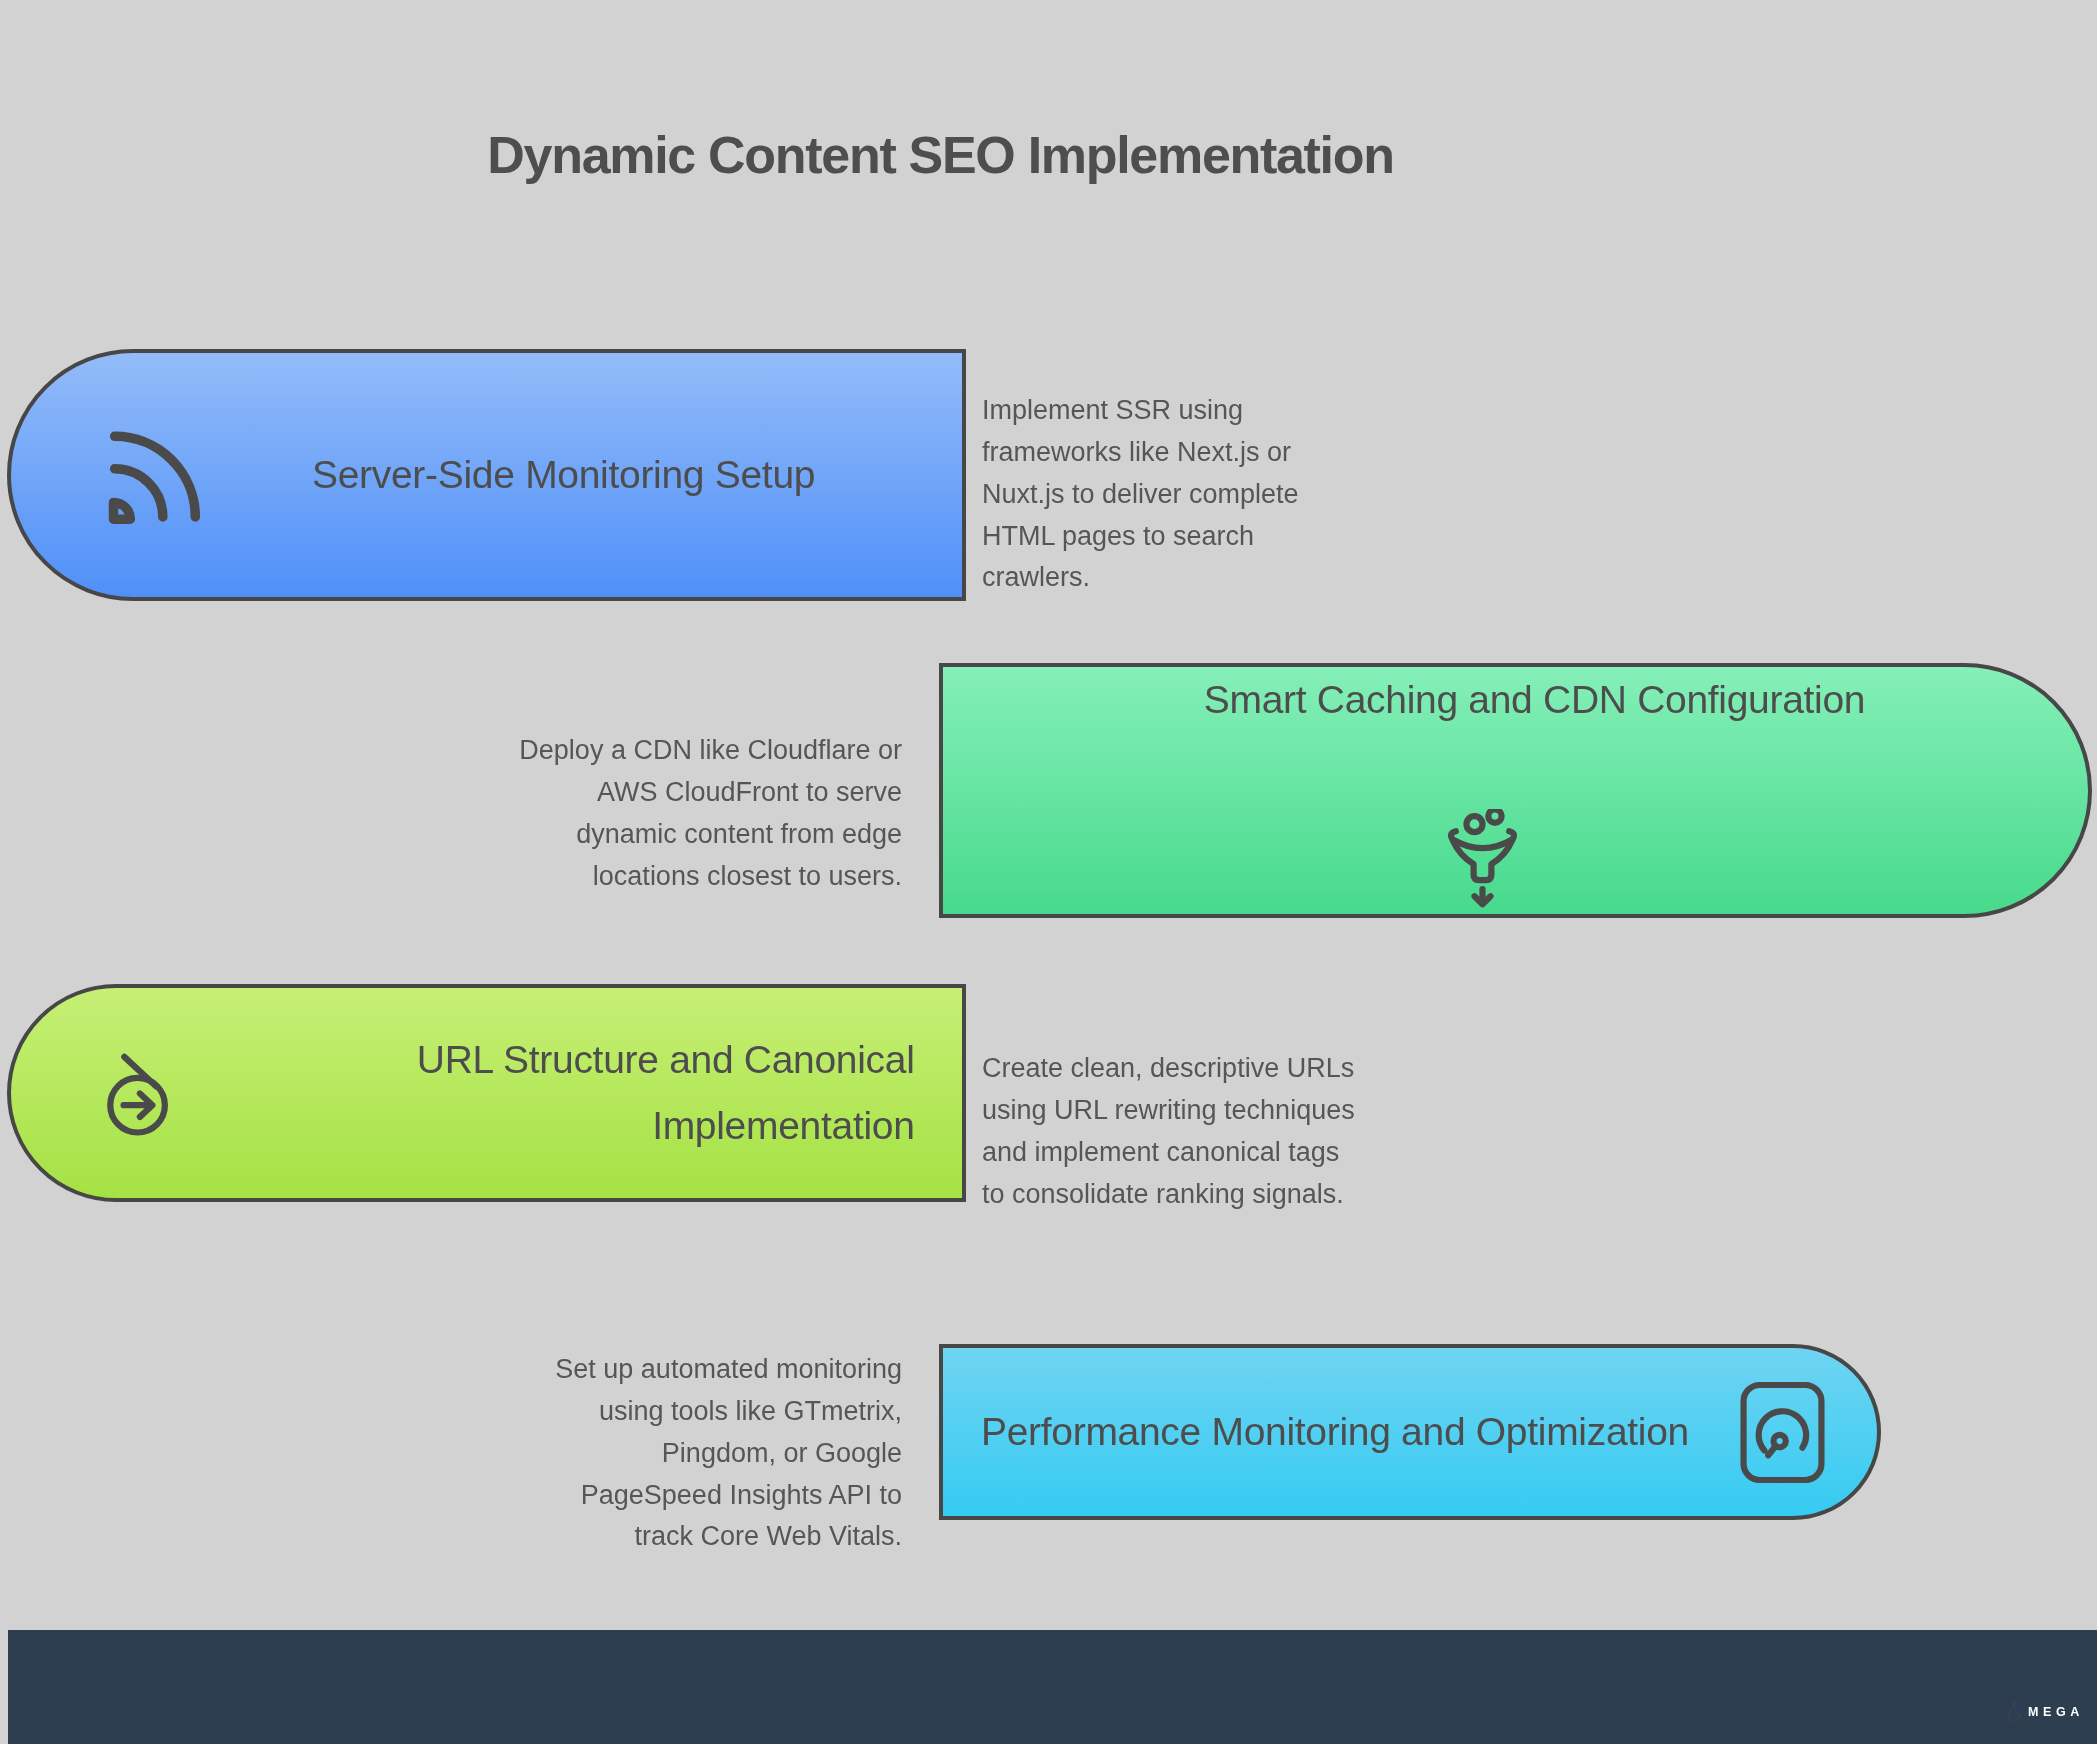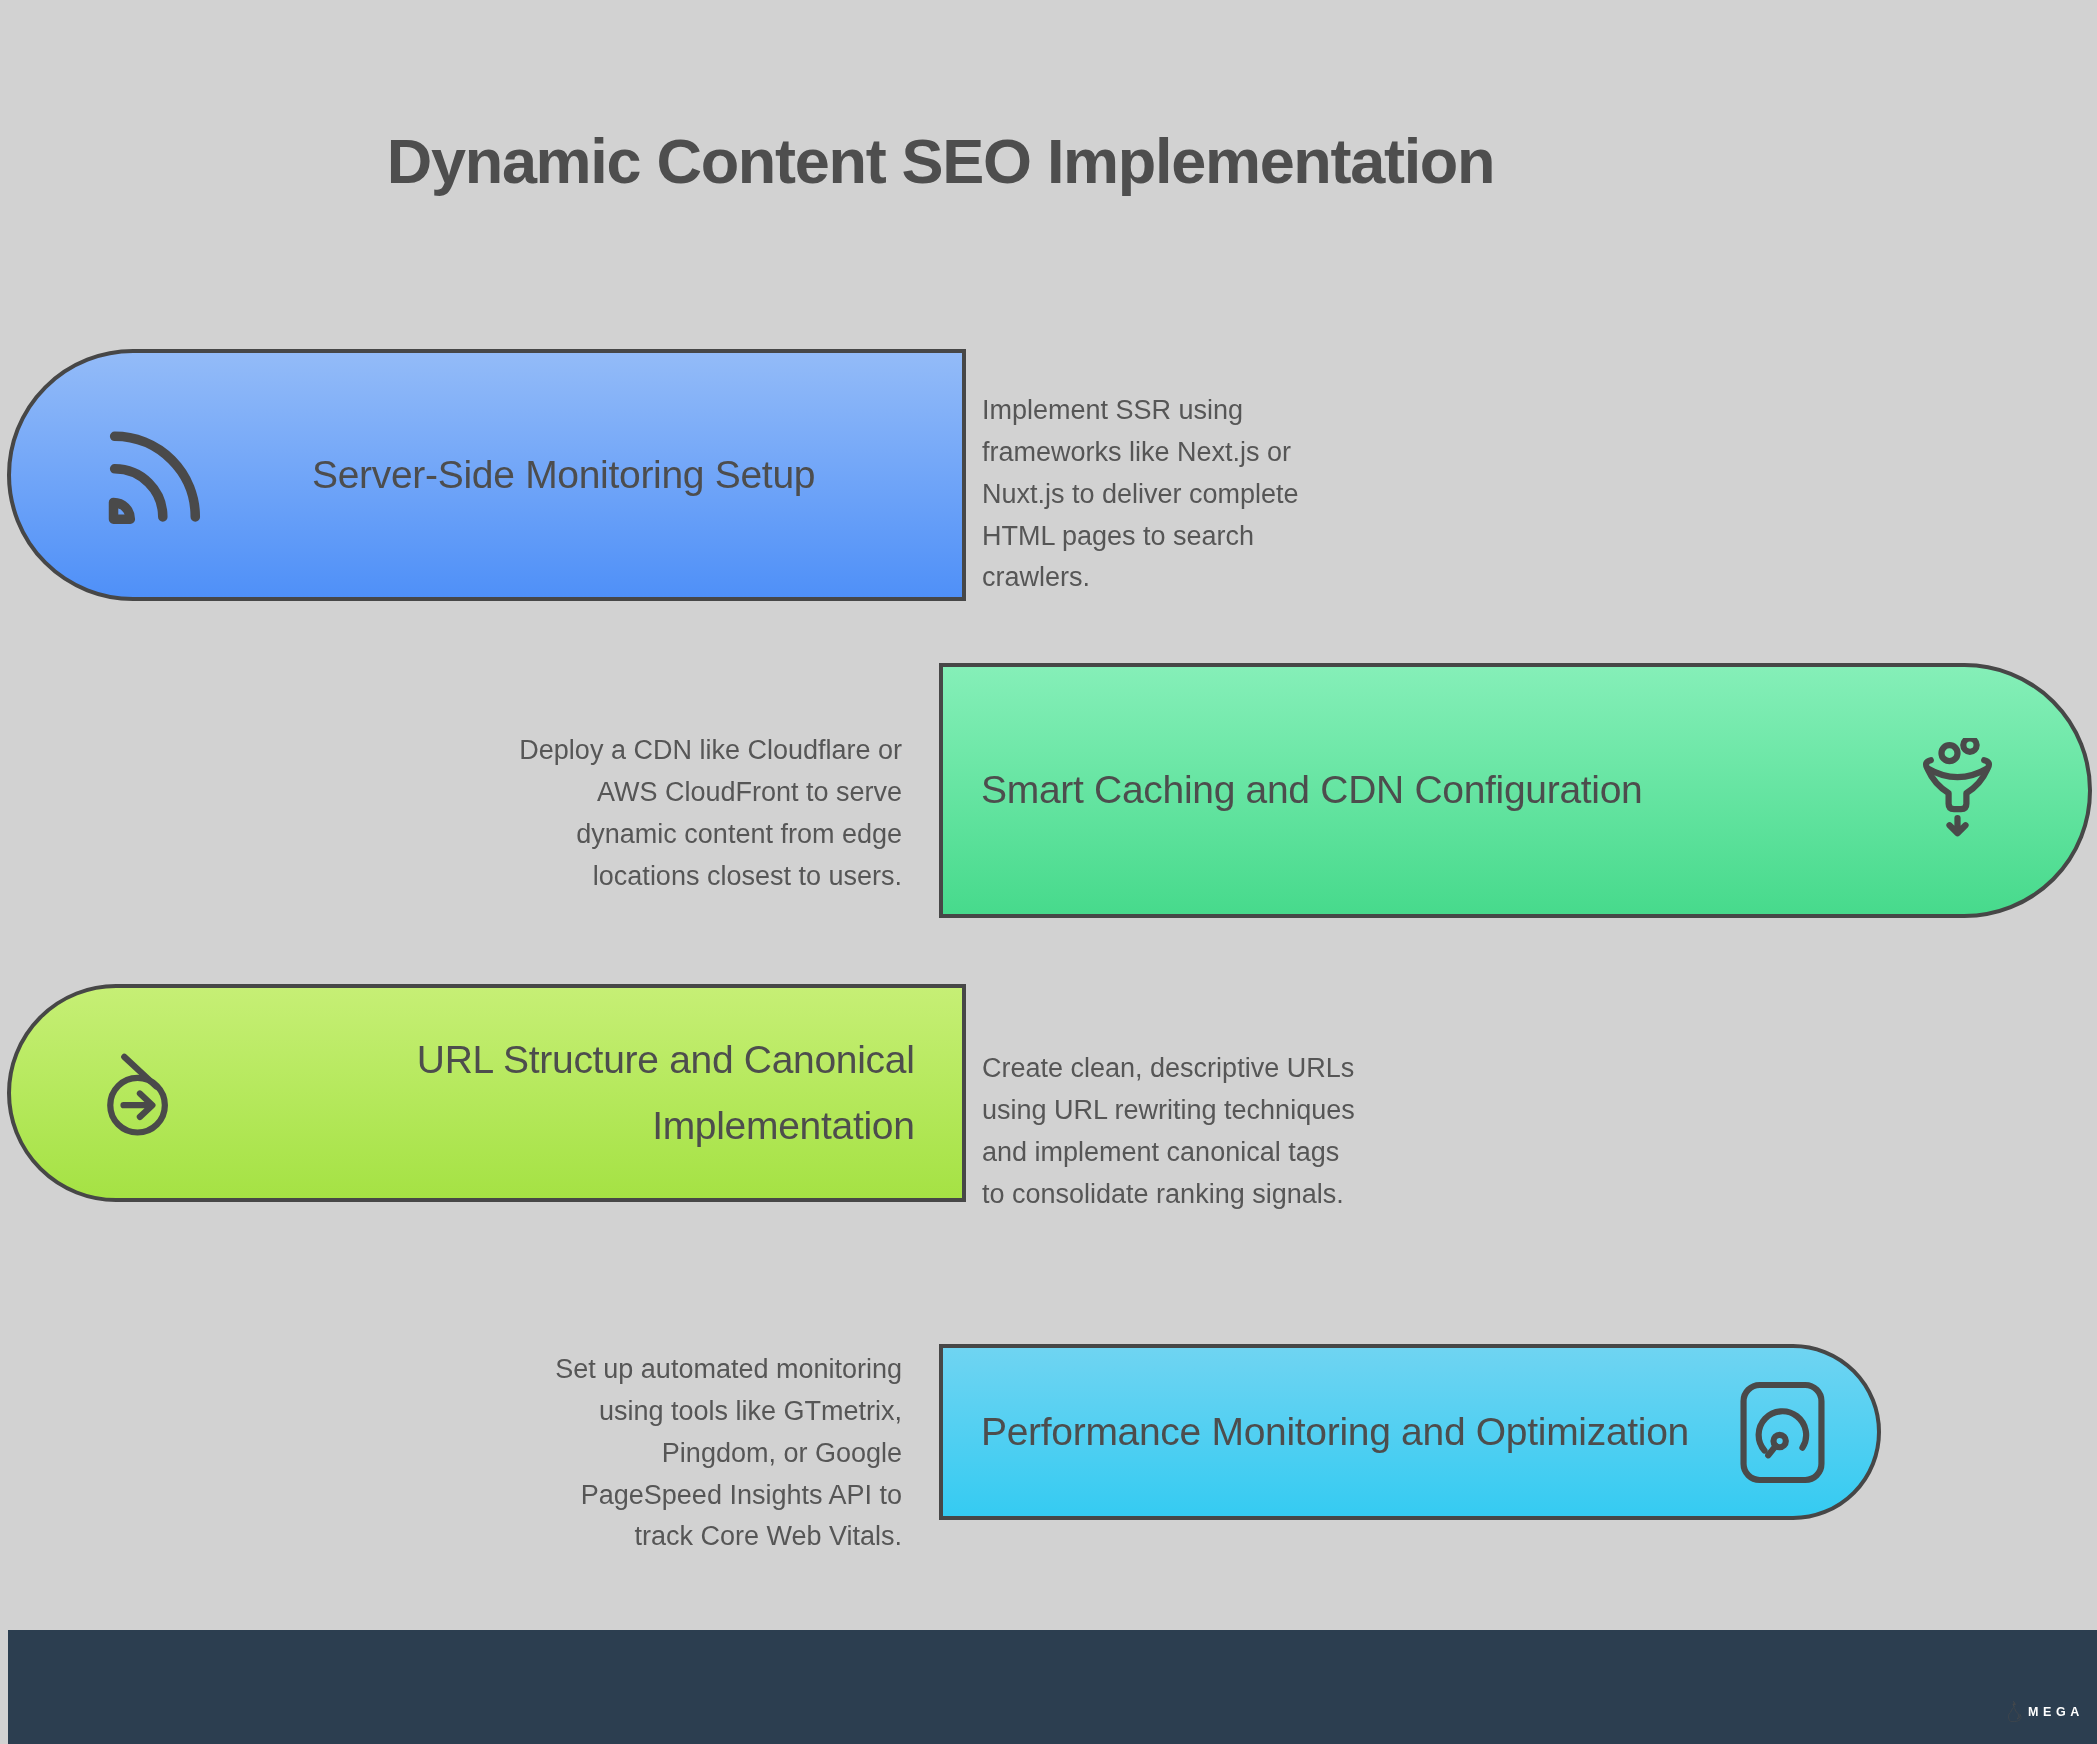--- a/index.html
+++ b/index.html
@@ -9,21 +9,21 @@
   }
   *{box-sizing:border-box;}
   html,body{margin:0;padding:0;}
   body{
     width:2097px;height:1745px;position:relative;overflow:hidden;
     background:#d2d2d2;
     font-family:"Liberation Sans", sans-serif;
   }
   .page-title{
     position:absolute;left:141px;top:125px;width:1599px;
-    text-align:center;font-size:63px;font-weight:700;letter-spacing:-1.3px;
+    text-align:center;font-size:52px;font-weight:700;letter-spacing:-1.3px;
     color:#4e4e4e;margin:0;
   }
   .card{
     position:absolute;display:flex;align-items:center;
     border:4.6px solid #474747;
   }
   .card.round-left{border-radius:138px 0 0 138px;}
   .card.round-right{border-radius:0 138px 138px 0;}
   .card-title{
     flex:1;font-size:39px;line-height:1.7;letter-spacing:-0.3px;
@@ -86,21 +86,21 @@
     </svg>
   </span>
   <div class="card-title">Server-Side Monitoring Setup</div>
 </div>
 <p id="desc-1" class="desc">Implement SSR using
 frameworks like Next.js or
 Nuxt.js to deliver complete
 HTML pages to search
 crawlers.</p>
 
-<div id="card-2" class="card round-right" style="background: linear-gradient(rgb(133, 239, 184) 0%, rgb(71, 218, 140) 100%); border-color: rgb(71, 71, 71);">
+<div id="card-2" class="card round-right" style="background: linear-gradient(rgb(133, 239, 184) 0%, rgb(71, 218, 140) 100%); border-color: rgb(71, 71, 71); flex-direction: column;">
   <div class="card-title">Smart Caching and CDN Configuration</div>
   <span class="icon">
     <svg width="89" height="105" viewBox="0 0 100 118" stroke-width="7">
       <circle cx="41" cy="17" r="9"></circle>
       <circle cx="64" cy="8" r="7.5"></circle>
       <path d="M20 25 Q12 27 16 34 Q50 54 84 34 Q88 27 80 25"></path>
       <path d="M17 36 Q24 52 40 62 L40 74 Q40 80 46 80 L54 80 Q60 80 60 74 L60 62 Q76 52 83 36"></path>
       <path d="M50 90 L50 106 M41 98 L50 107 L59 98"></path>
     </svg>
   </span>

